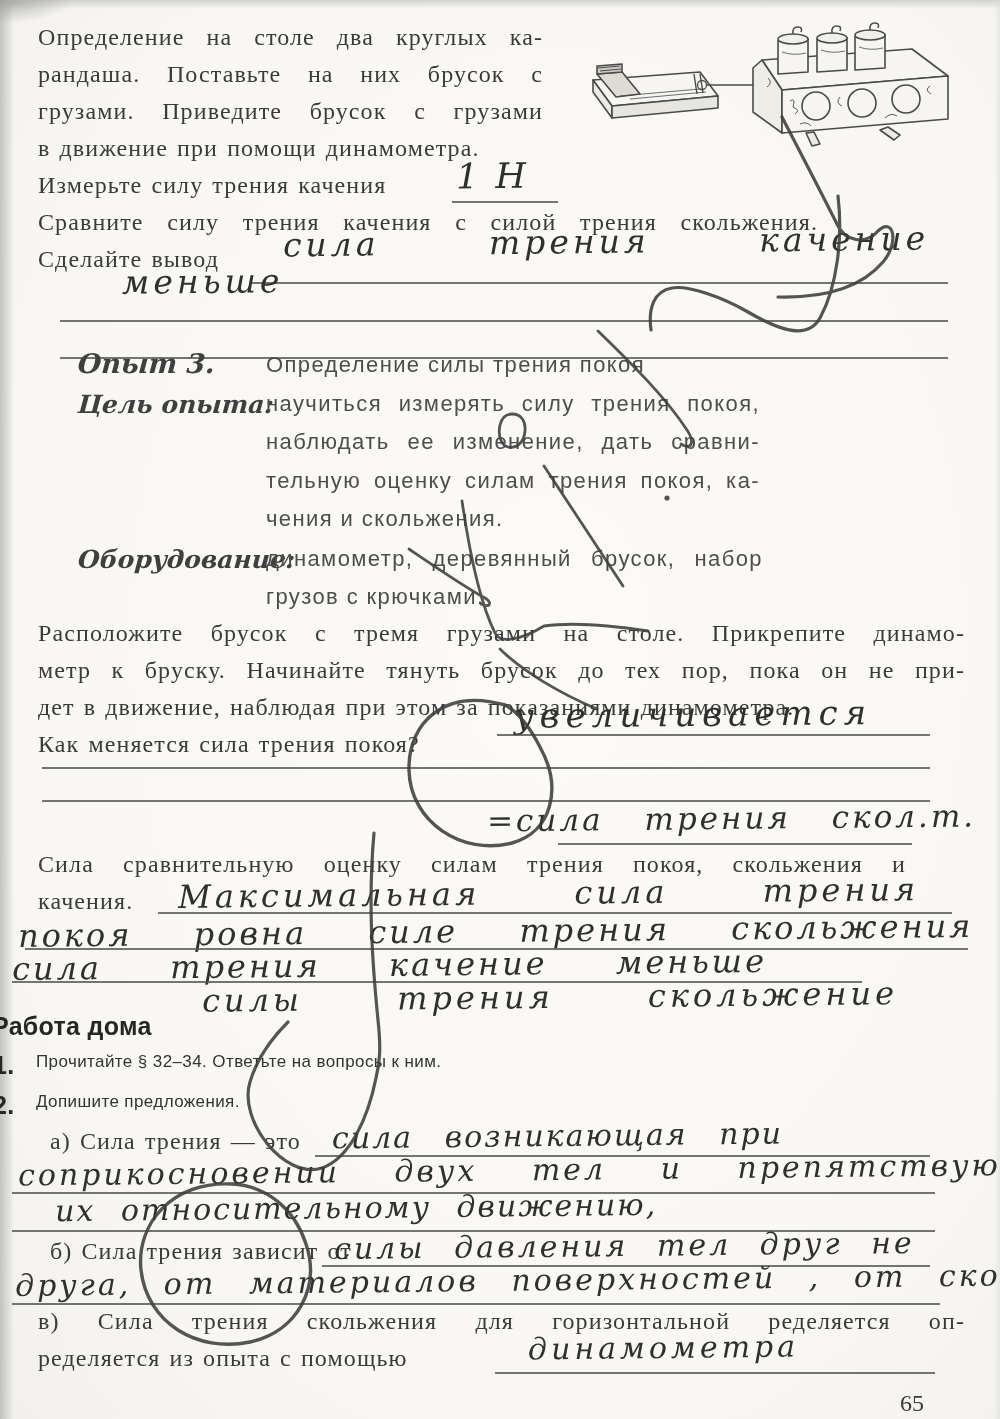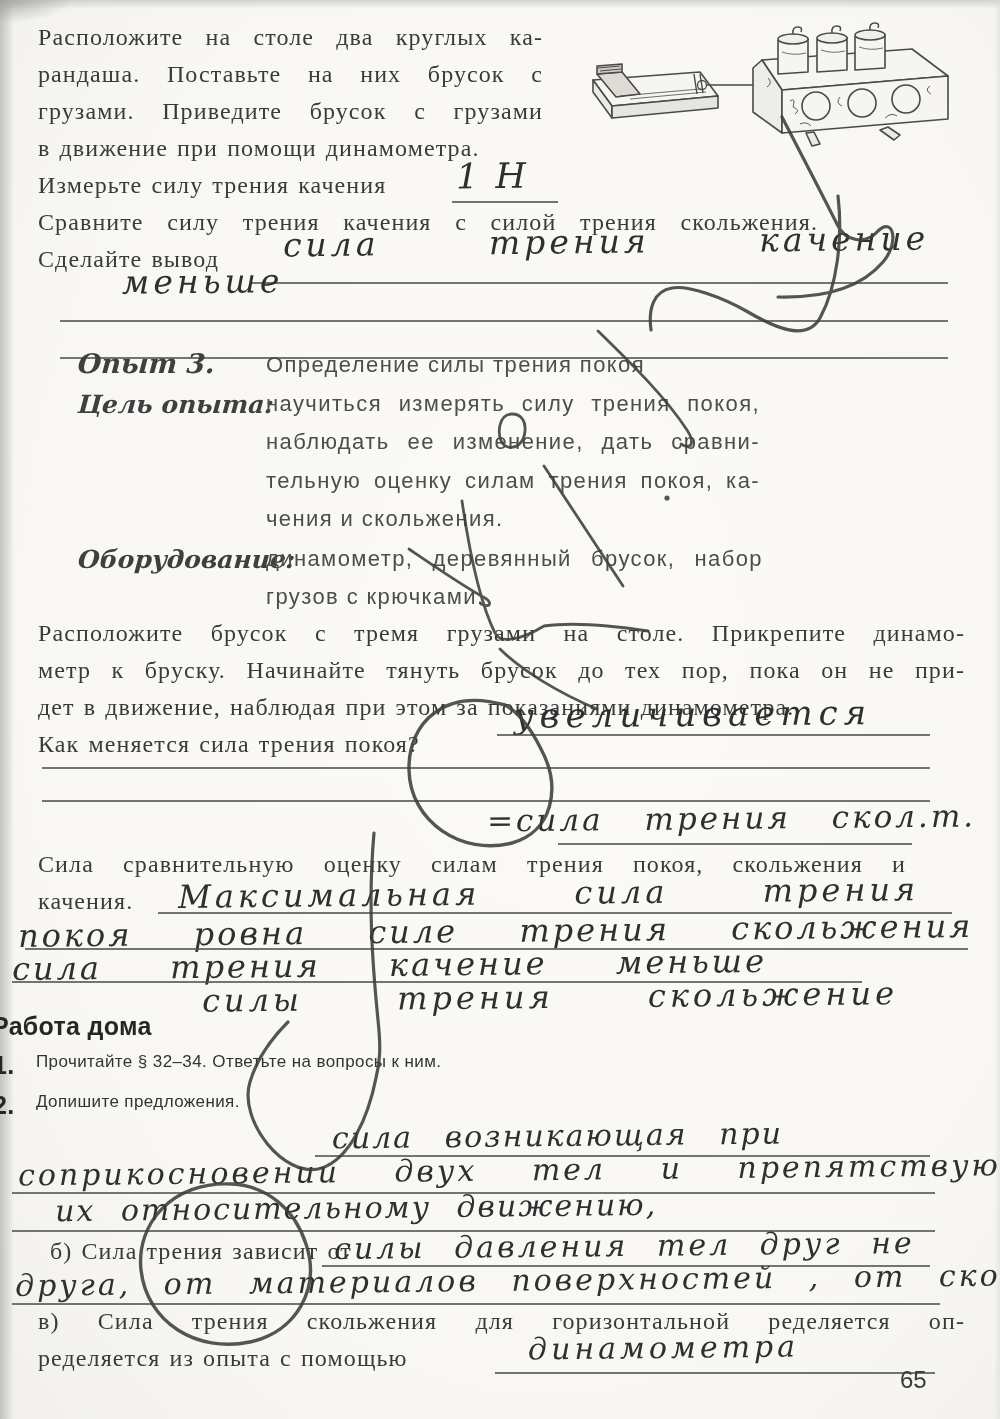--- a/index.html
+++ b/index.html
@@ -25,33 +25,33 @@
   .sansj{white-space:normal;text-align:justify;text-align-last:justify;}
   .script{position:absolute;font-family:"DejaVu Serif",serif;font-style:italic;font-weight:600;
     font-size:25px;color:#3f3f3f;transform:skewX(-4deg);white-space:nowrap;}
   .hw{position:absolute;font-family:"DejaVu Serif",serif;font-style:italic;color:#2f2f2f;
     white-space:nowrap;transform:rotate(-0.6deg);}
   .rule{position:absolute;height:1.6px;background:#525252;opacity:.8;}
   .bsans{position:absolute;font-family:"Liberation Sans",sans-serif;font-weight:bold;
     font-size:25px;color:#262626;white-space:nowrap;letter-spacing:0.3px;}
   .hwtext{position:absolute;font-family:"Liberation Sans",sans-serif;font-size:17px;color:#333;
     letter-spacing:0.4px;white-space:nowrap;}
-  .pagenum{position:absolute;font-family:Liberation Sans, sans-serif;font-size:24px;color:#3a3a3a;}
+  .pagenum{position:absolute;font-family:Liberation Serif, serif;font-size:24px;color:#3a3a3a;margin-top:24px;}
   svg{position:absolute;left:0;top:0;}
 </style>
 </head>
 <body>
 
 <div class="page">
   <div class="edge-top"></div>
   <div class="edge-left"></div>
   <div class="edge-corner"></div>
   <div class="edge-right"></div>
 
-  <div class="serif j" style="left:38px;top:24px;width:505px">Расположите на столе два круглых ка-</div>
+  <div class="serif j" style="left:38px;top:24px;width:505px">Определение на столе два круглых ка-</div>
   <div class="serif j" style="left:38px;top:61px;width:505px">рандаша. Поставьте на них брусок с</div>
   <div class="serif j" style="left:38px;top:98px;width:505px">грузами. Приведите брусок с грузами</div>
   <div class="serif" style="left:38px;top:135px">в движение при помощи динамометра.</div>
 
   <div class="serif" style="left:38px;top:172px">Измерьте силу трения качения</div>
   <div class="hw" style="left:456px;top:156px;font-size:35px;letter-spacing:3px">1 Н</div>
   <div class="rule" style="left:452px;top:201px;width:106px"></div>
 
   <div class="serif j" style="left:38px;top:209px;width:780px">Сравните силу трения качения с силой трения скольжения.</div>
 
@@ -97,20 +97,21 @@
   <div class="hw" style="left:12px;top:946px;font-size:32px;letter-spacing:3px;word-spacing:55px">сила трения качение меньше</div>
   <div class="rule" style="left:12px;top:981px;width:850px"></div>
   <div class="hw" style="left:202px;top:978px;font-size:32px;letter-spacing:4px;word-spacing:80px">силы трения скольжение</div>
 
   <div class="bsans" style="left:-8px;top:1012px">Работа дома</div>
   <div class="bsans" style="left:-7px;top:1051px">1.</div>
   <div class="hwtext" style="left:36px;top:1052px">Прочитайте § 32–34. Ответьте на вопросы к ним.</div>
   <div class="bsans" style="left:-7px;top:1091px">2.</div>
   <div class="hwtext" style="left:36px;top:1092px">Допишите предложения.</div>
 
+  <div class="serif" style="left:50px;top:1128px">а) Сила трения — это</div>
   <div class="hw" style="left:332px;top:1118px;font-size:30px;letter-spacing:2px;word-spacing:20px">сила возникающая при</div>
   <div class="rule" style="left:315px;top:1155px;width:615px"></div>
   <div class="hw" style="left:18px;top:1152px;font-size:30px;letter-spacing:3px;word-spacing:42px">соприкосновении двух тел и препятствующая</div>
   <div class="rule" style="left:12px;top:1192px;width:923px"></div>
   <div class="hw" style="left:55px;top:1190px;font-size:30px;letter-spacing:2px;word-spacing:14px">их относительному движению,</div>
   <div class="rule" style="left:12px;top:1230px;width:923px"></div>
 
   <div class="serif" style="left:50px;top:1238px">б) Сила трения зависит от</div>
   <div class="hw" style="left:334px;top:1228px;font-size:30px;letter-spacing:3px;word-spacing:16px">силы давления тел друг не</div>
   <div class="rule" style="left:322px;top:1265px;width:608px"></div>

